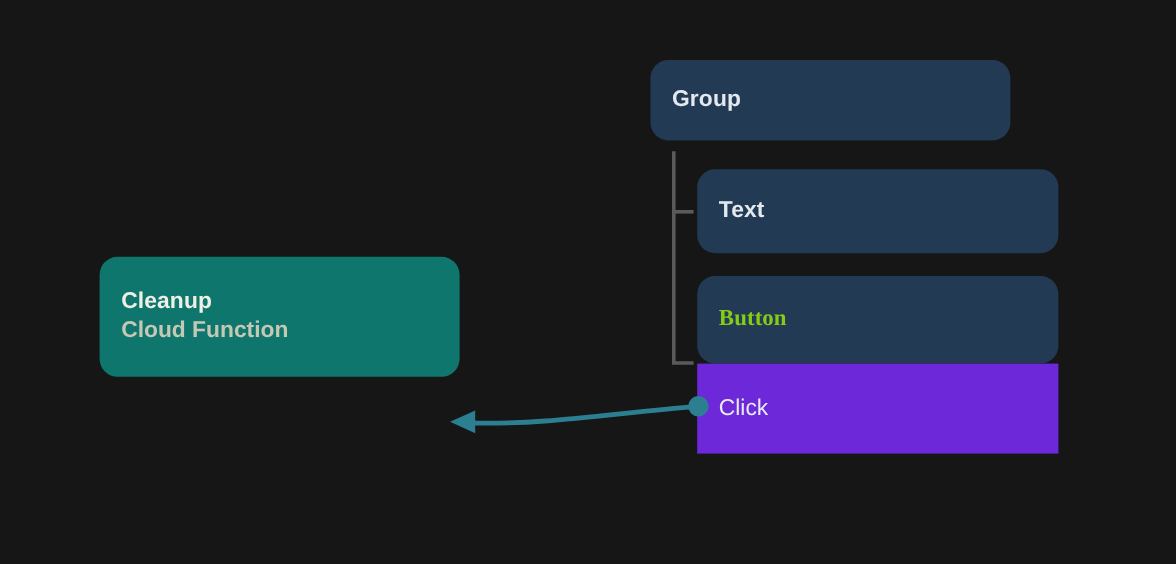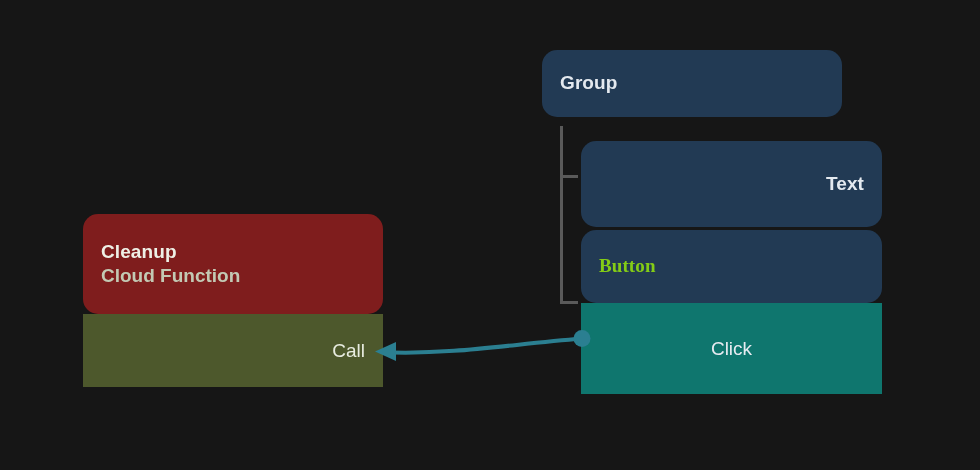--- a/index.html
+++ b/index.html
@@ -57,21 +57,21 @@
 
   
   #node-cleanup {
     left: 83px;
     top: 214px;
     width: 300px;
     height: 173px;
   }
   #node-cleanup .node-header {
     height: 100px;
-    background: #7f1d1d;
+    background: #0f766e;
   }
   #node-cleanup .node-title { color: #eef0e6; }
   #node-cleanup .node-subtitle { color: #c3c9b4; }
   #node-cleanup .port-row {
     height: 73px;
     background: #4d582c;
     color: #e8ece0;
     justify-content: flex-end;
   }
 
@@ -89,43 +89,42 @@
   #node-group .node-title { color: #e4e9ef; }
 
   
   #node-text {
     left: 581px;
     top: 141px;
     width: 301px;
     height: 70px;
   }
   #node-text .node-header {
-    height: 86px;
+    height: 70px;
     background: #223a54;
-    align-items: flex-end;
   }
   #node-text .node-title { color: #e4e9ef; }
 
   
   #node-button {
     left: 581px;
     top: 230px;
     width: 301px;
     height: 148px;
   }
   #node-button .node-header {
     height: 73px;
     background: #223a54;
   }
   #node-button .node-title { color: #84cc16; font-family: Liberation Serif, serif; }
   #node-button .port-row {
-    height: 91px;
-    background: #0f766e;
+    height: 75px;
+    background: #6d28d9;
     color: #e7ebf1;
-    justify-content: center;
+    justify-content: flex-start;
   }
 
   
   .overlay {
     position: absolute;
     left: 0;
     top: 0;
     width: 980px;
     height: 470px;
     pointer-events: none;
@@ -138,23 +137,20 @@
 
   <svg class="overlay" viewBox="0 0 980 470" width="980" height="470">
     <path d="M 561.5 126 L 561.5 302.5 L 578 302.5" fill="none" stroke="#5a5a5a" stroke-width="3"></path>
     <path d="M 561.5 176.5 L 578 176.5" fill="none" stroke="#5a5a5a" stroke-width="3"></path>
   </svg>
 
   <div class="node" id="node-cleanup">
     <div class="node-header">
       <div class="node-title">Cleanup</div>
       <div class="node-subtitle">Cloud Function</div>
-    </div>
-    <div class="port-row">
-      <span>Call</span>
     </div>
   </div>
 
   <div class="node" id="node-group">
     <div class="node-header">
       <div class="node-title">Group</div>
     </div>
   </div>
 
   <div class="node" id="node-text">

